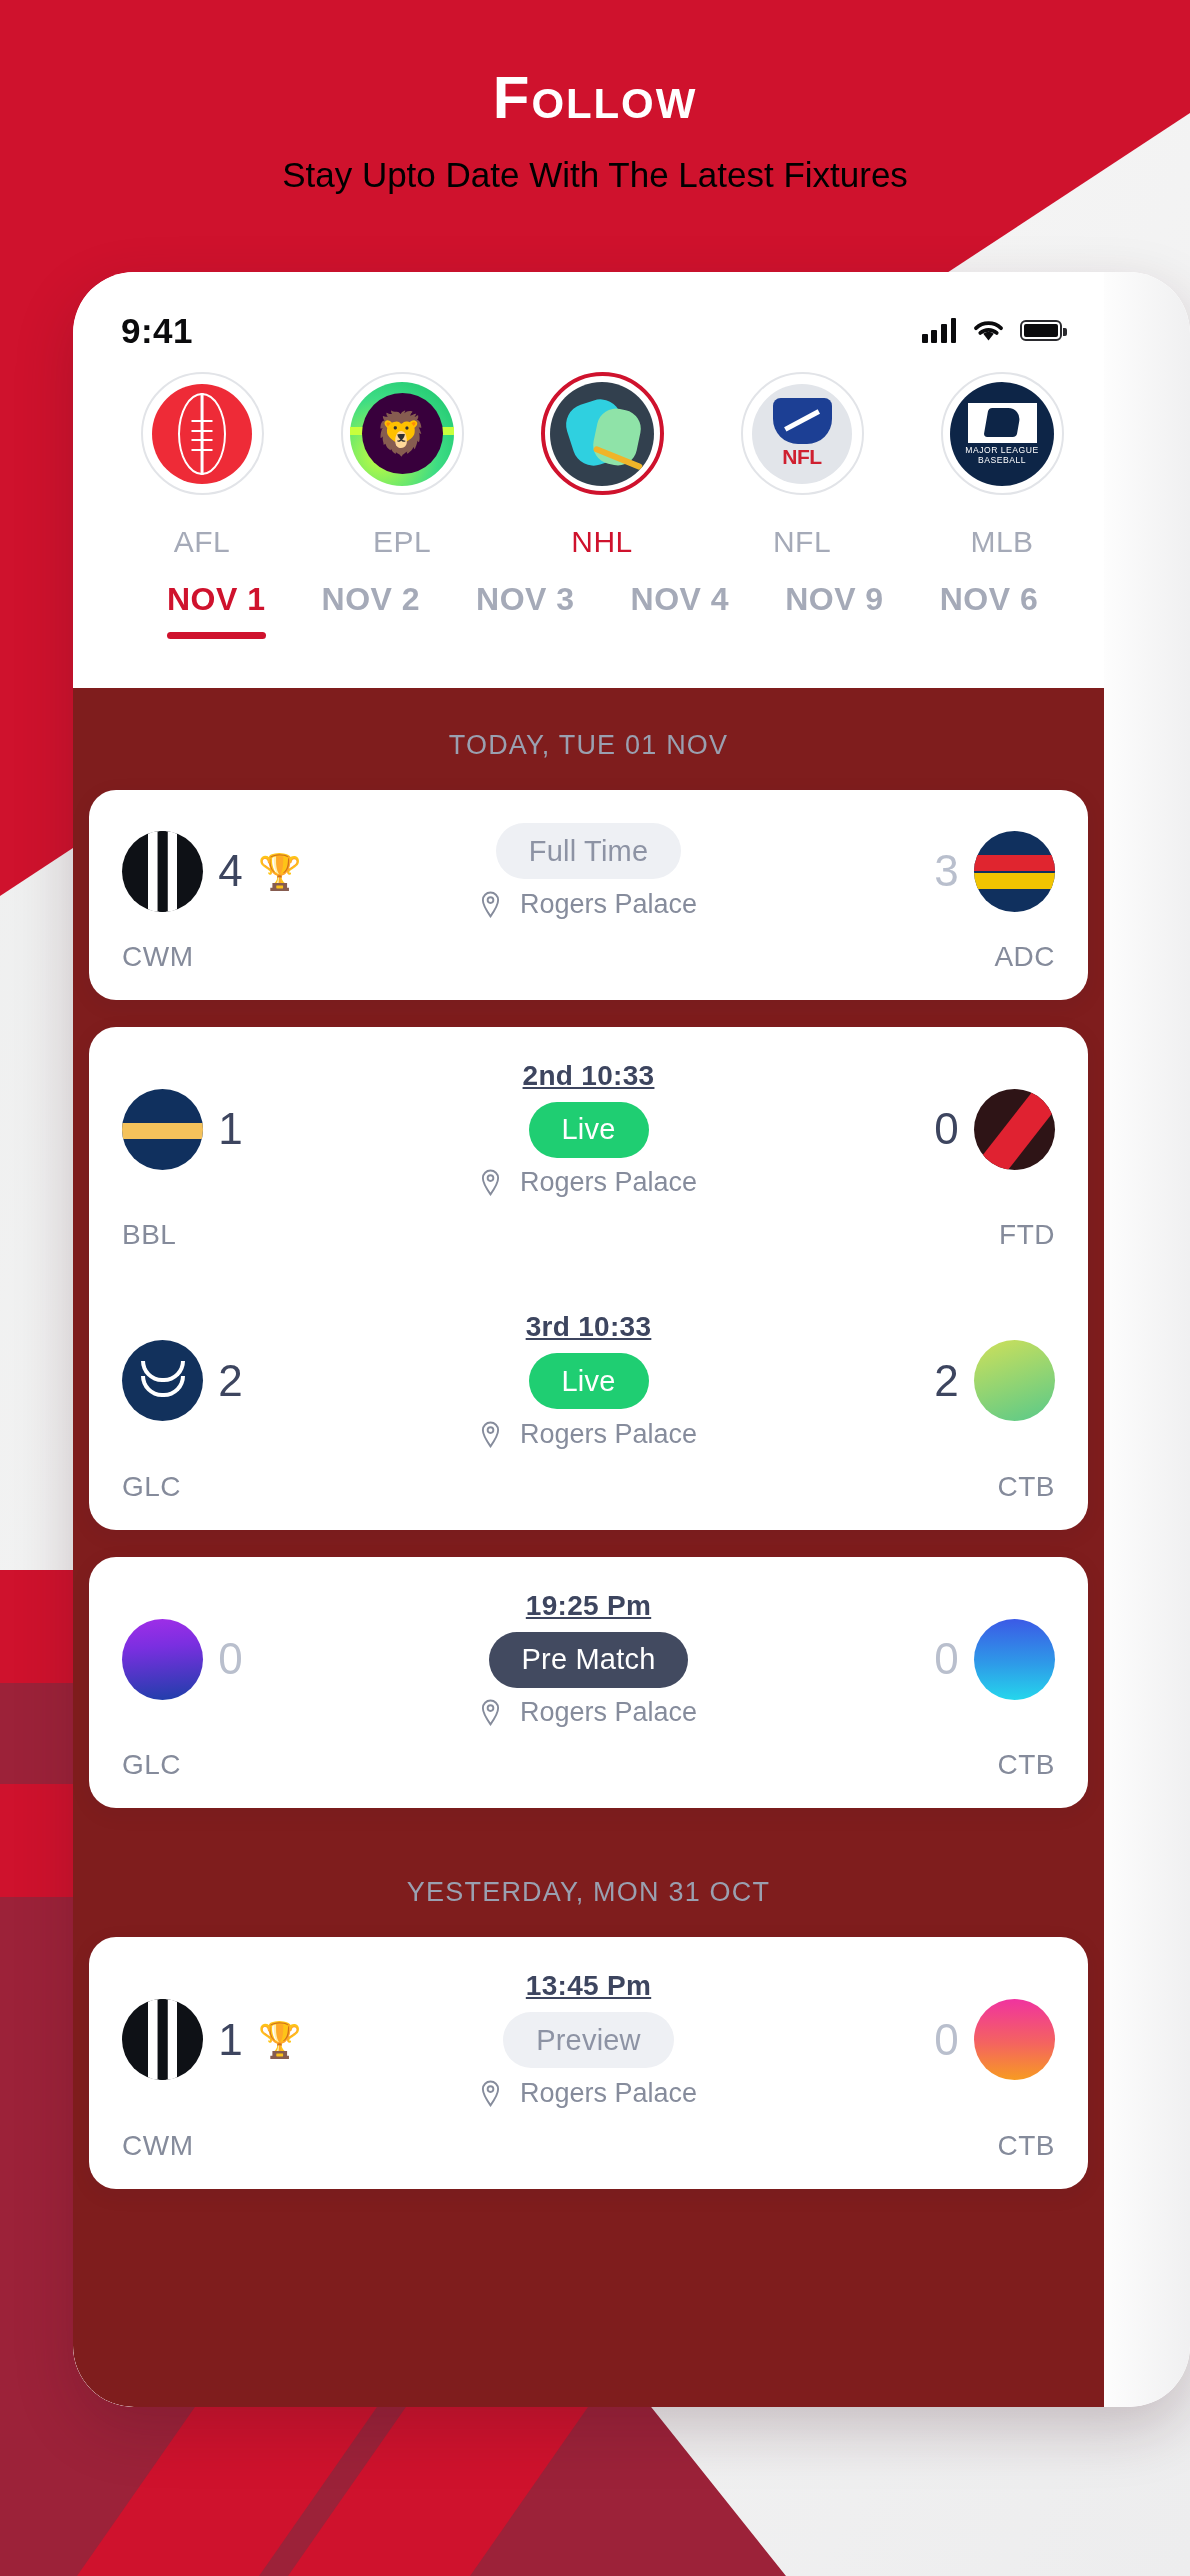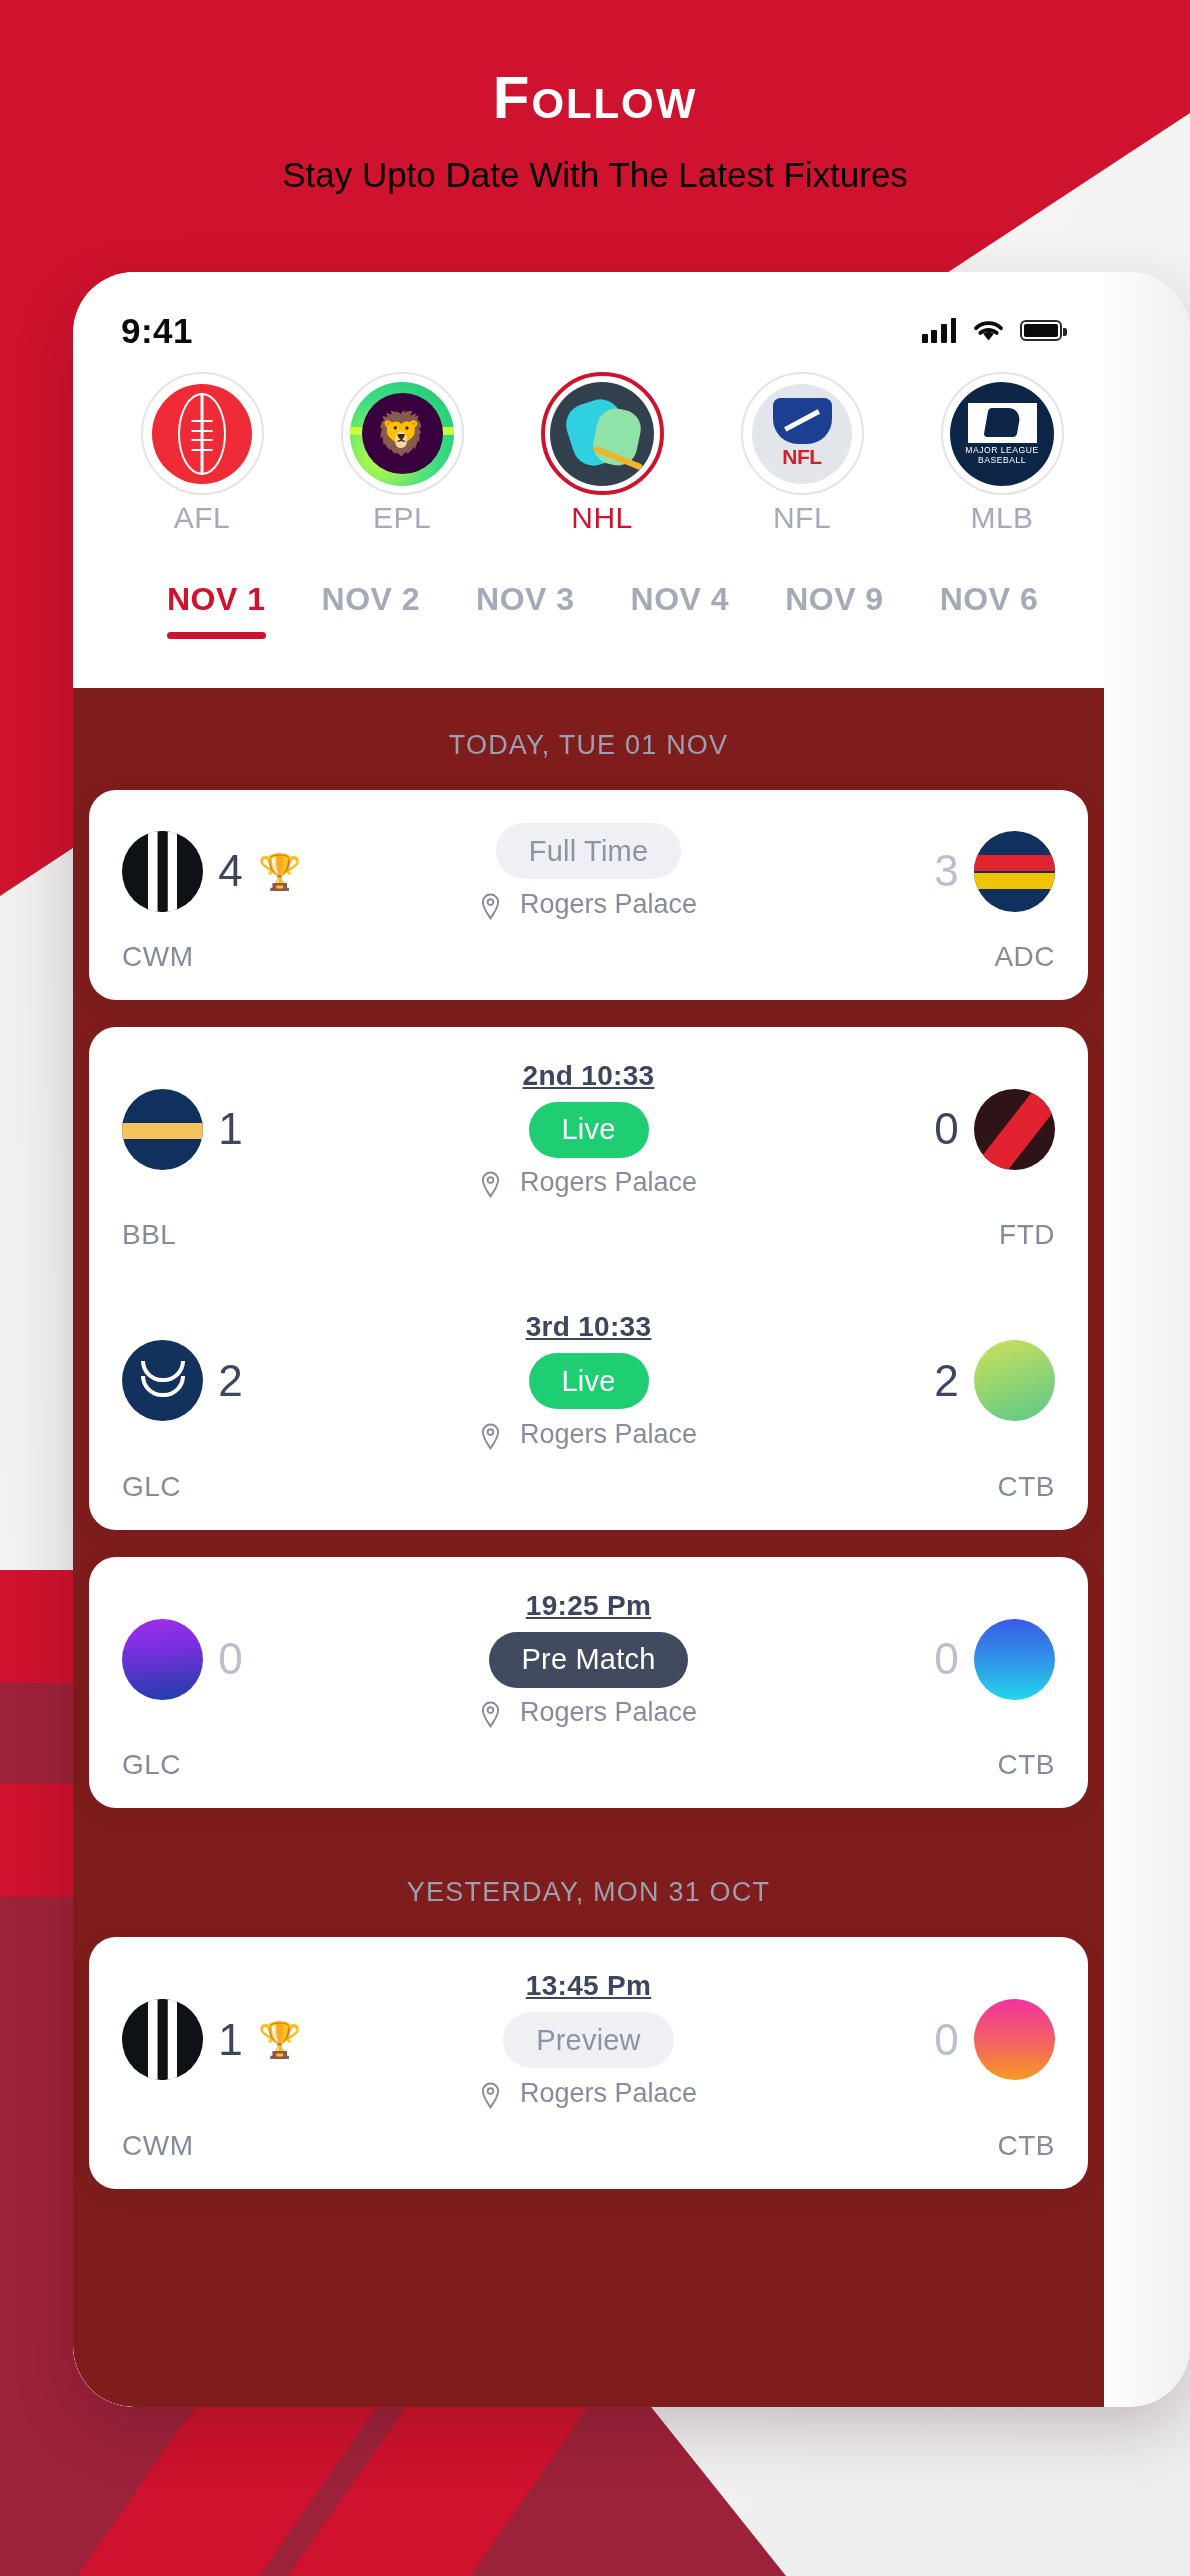--- a/index.html
+++ b/index.html
@@ -110,21 +110,21 @@
   }
   .league{ width:142px; flex:0 0 142px; text-align:center; }
   .lg-badge{
     width:123px; height:123px; margin:0 auto; border-radius:50%;
     background:#ffffff; border:2.9px solid #e2e4e8;
     display:flex; align-items:center; justify-content:center;
     position:relative; overflow:hidden;
   }
   .lg-badge.active{ border-color:#cf122d; border-width:4.8px; }
   .lg-label{
-    margin-top:6px; font-size:30px; color:#a5aab8; letter-spacing:0.5px;
+    margin-top:30px; font-size:30px; color:#a5aab8; letter-spacing:0.5px;
   }
   .lg-label.active{ color:#cf122d; }
 
   
   .afl-inner{ width:100px;height:100px;border-radius:50%;background:#ee2b37;
     display:flex;align-items:center;justify-content:center;}
   .afl-ball{ width:48px;height:82px;border:2.9px solid #fff;border-radius:50%;position:relative;}
   .afl-ball::before{content:"";position:absolute;left:50%;top:-1.9px;width:2.9px;height:82px;
     background:#fff;transform:translateX(-50%);}
   .afl-lace{position:absolute;left:50%;transform:translateX(-50%);width:21px;height:2.9px;background:#fff;}
@@ -202,21 +202,21 @@
   .center{
     flex:1; display:flex; flex-direction:column; align-items:center; gap:9.6px;
   }
   .period{ font-size:28px; color:#3d455f; font-weight:bold; letter-spacing:0.3px;text-decoration:underline;}
   .pill{
     padding:11.5px 33px; border-radius:957px; font-size:29px; letter-spacing:0.2px;
   }
   .pill.gray{ background:#eef0f4; color:#8d93a4; }
   .pill.live{ background:#1fce72; color:#ffffff; font-weight:400; }
   .pill.pre{ background:#424a60; color:#ffffff; }
-  .venue{ display:flex; align-items:flex-end; gap:19px; font-size:27px; color:#868c9c; }
+  .venue{ display:flex; align-items:center; gap:19px; font-size:27px; color:#868c9c; }
   .pin{ width:21px; height:27px; position:relative; flex:0 0 21px;}
   .pin svg{ width:21px; height:27px; display:block; }
   .labels{
     display:flex; justify-content:space-between; align-items:center;
     padding:0 33px 27px; margin-top:-7.7px;
   }
   .labels span{ font-size:28px; color:#858b9b; letter-spacing:0.5px; }
   .labels .mid{ flex:1; text-align:center; }
 
   

